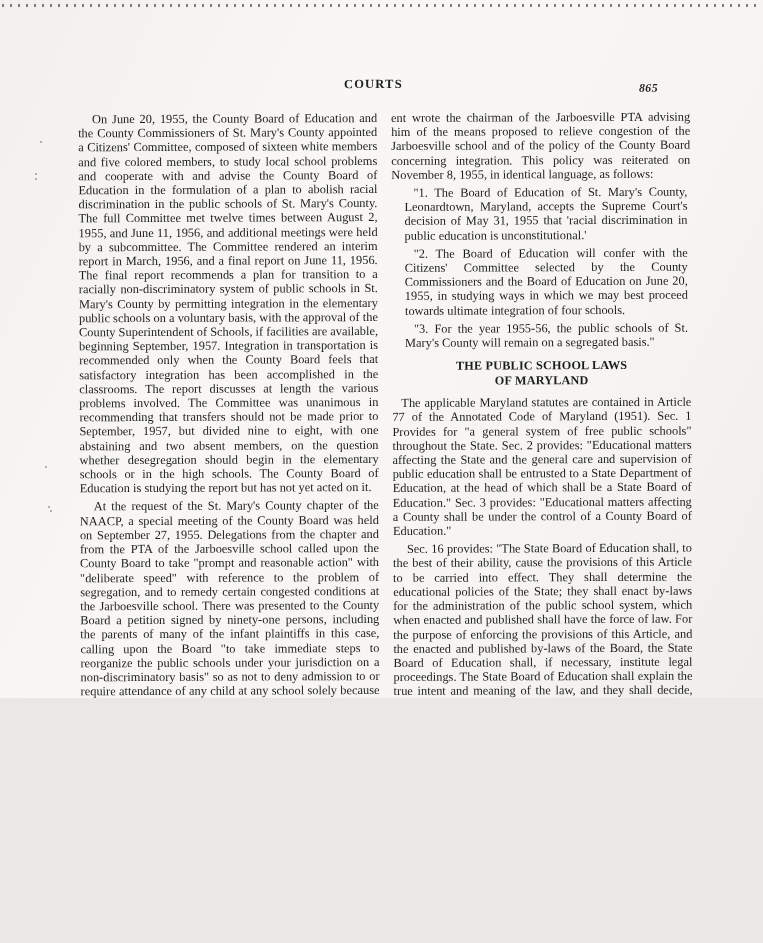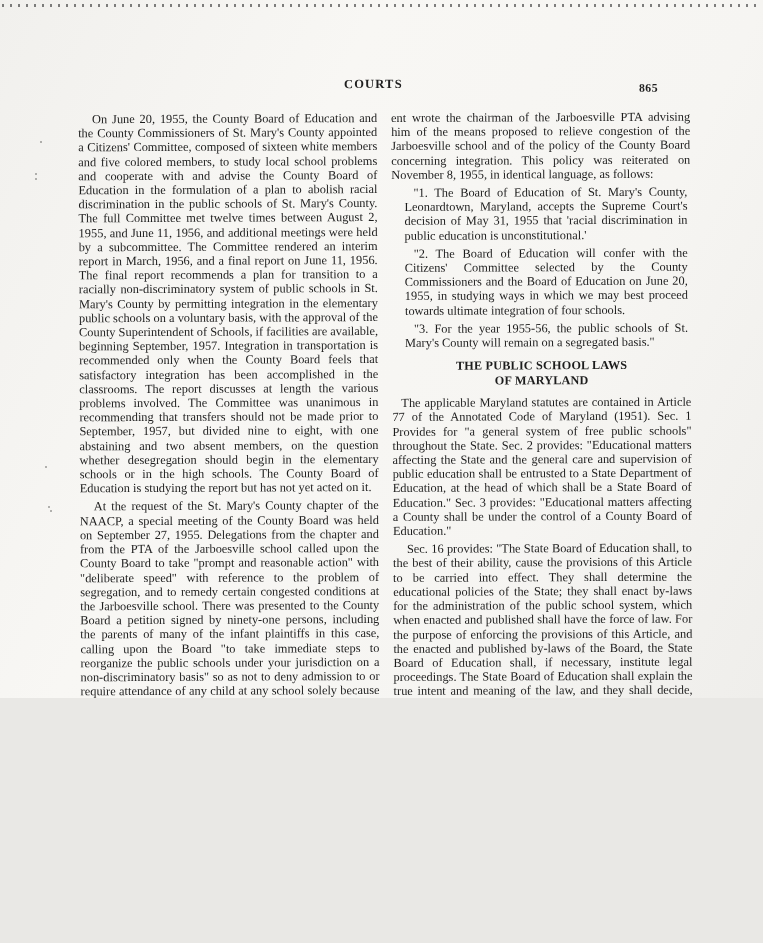--- a/index.html
+++ b/index.html
@@ -26,21 +26,21 @@
     position: absolute; top: 0; left: 0; width: 763px; height: 943px;
     transform: rotate(-0.25deg);
     transform-origin: 380px 100px;
   }
   .running-head {
     position: absolute; top: 77px; left: 344px;
     font-weight: bold; font-size: 12.5px; letter-spacing: 1.2px;
   }
   .page-number {
     position: absolute; top: 82px; left: 639px;
-    font-weight: bold; font-size: 11.8px; letter-spacing: .5px;
+    font-weight: bold; font-size: 11.8px; letter-spacing: .5px; font-style: italic;
   }
   .columns {
     position: absolute; top: 111px; left: 78px; width: 612px;
     display: flex; gap: 14px;
   }
   .col {
     width: 299px;
     font-size: 12.4px; line-height: 14.2px;
     text-align: justify;
     color: #1c1c1c;

